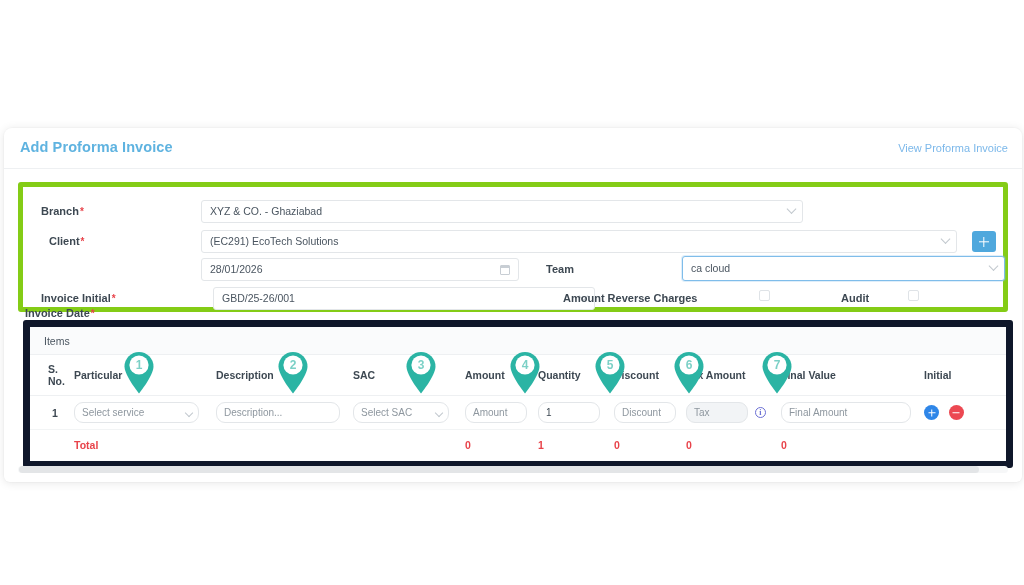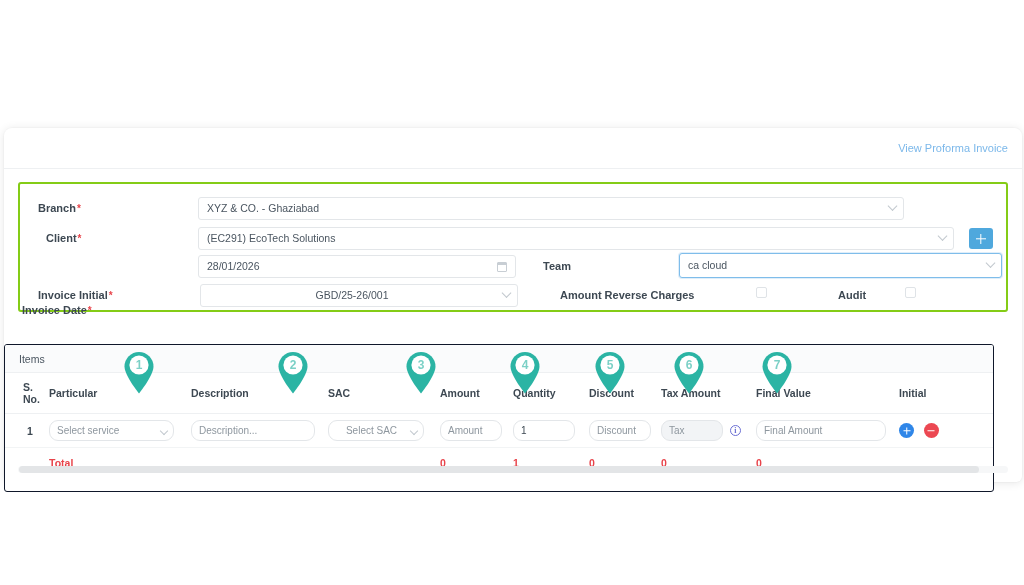--- a/index.html
+++ b/index.html
@@ -53,21 +53,21 @@
     cursor: pointer;
   }
 
   
   .form-panel {
     position: absolute;
     left: 14px;
     top: 54px;
     width: 990px;
     height: 130px;
-    border: 2px solid #84cc16;
+    border: 5px solid #84cc16;
     border-radius: 3px;
     background: #ffffff;
   }
 
   .fld-label {
     position: absolute;
     font-size: 11px;
     font-weight: bold;
     color: #3d4852;
     white-space: nowrap;
@@ -136,29 +136,28 @@
     width: 11px; height: 11px;
     border: 1px solid #dfe3e7;
     border-radius: 2px;
     background: #fff;
     cursor: pointer;
   }
 
   
   .items-panel {
     position: absolute;
-    left: 0;
+    left: 19px;
     top: 192px;
     width: 990px;
     height: 148px;
-    border: 1px solid #0f172a;
+    border: 7px solid #0f172a;
     border-radius: 3px;
     background: #ffffff;
     overflow: hidden;
-    margin-top: 24px;
   }
   .items-bar {
     height: 28px;
     background: #fafbfc;
     border-bottom: 1px solid #eef0f2;
     font-size: 10.5px;
     color: #4a5560;
     padding: 8px 0 0 14px;
   }
 
@@ -293,27 +292,28 @@
   }
 </style>
 </head>
 <body>
 
 <div class="screen">
 
   <div class="card">
 
     <div class="card-header">
+      <div class="card-title">Add Proforma Invoice</div>
       <a class="header-link">View Proforma Invoice</a>
     </div>
 
     <div class="form-panel">
 
       <div class="fld-label" style="left:18px; top:18px;"><span>Branch</span><span class="req">*</span></div>
-      <div class="inp" style="left:178px; top:13px; width:706px;">
+      <div class="inp" style="left:178px; top:13px; width:602px;">
         <span>XYZ &amp; CO. - Ghaziabad</span>
         <span class="caret"></span>
       </div>
 
       <div class="fld-label" style="left:18px; top:48px;margin-left:8px;"><span>Client</span><span class="req">*</span></div>
       <div class="inp" style="left:178px; top:43px; width:756px;">
         <span>(EC291) EcoTech Solutions</span>
         <span class="caret"></span>
       </div>
       <div class="addbtn" style="left:949px; top:44px;"></div>
@@ -324,21 +324,21 @@
         <span class="calicon"></span>
       </div>
 
       <div class="fld-label" style="left:523px; top:76px;"><span>Team</span></div>
       <div class="inp focused" style="left:611px; top:69px; width:323px; height:25px; line-height:23px;">
         <span>ca cloud</span>
         <span class="caret"></span>
       </div>
 
       <div class="fld-label" style="left:18px; top:105px;"><span>Invoice Initial</span><span class="req">*</span></div>
-      <div class="inp" style="left:180px; top:100px; width:318px;text-align:center;">
+      <div class="inp" style="left:190px; top:100px; width:382px;">
         <span>GBD/25-26/001</span>
         <span class="caret"></span>
       </div>
 
       <div class="fld-label" style="left:540px; top:105px;"><span>Amount Reverse Charges</span></div>
       <div class="chk" style="left:736px; top:103px;"></div>
       <div class="fld-label" style="left:818px; top:105px;"><span>Audit</span></div>
       <div class="chk" style="left:885px; top:103px;"></div>
     </div>
 
@@ -380,21 +380,21 @@
                 <span>Select service</span>
                 <span class="caret2"></span>
               </span>
             </td>
             <td>
               <span class="cell-inp" style="width:124px; padding-right:7px;">
                 <span>Description...</span>
               </span>
             </td>
             <td>
-              <span class="cell-inp" style="width:96px;text-align:center;">
+              <span class="cell-inp" style="width:96px;">
                 <span>Select SAC</span>
                 <span class="caret2"></span>
               </span>
             </td>
             <td>
               <span class="cell-inp" style="width:62px; padding-right:7px;">
                 <span>Amount</span>
               </span>
             </td>
             <td>

